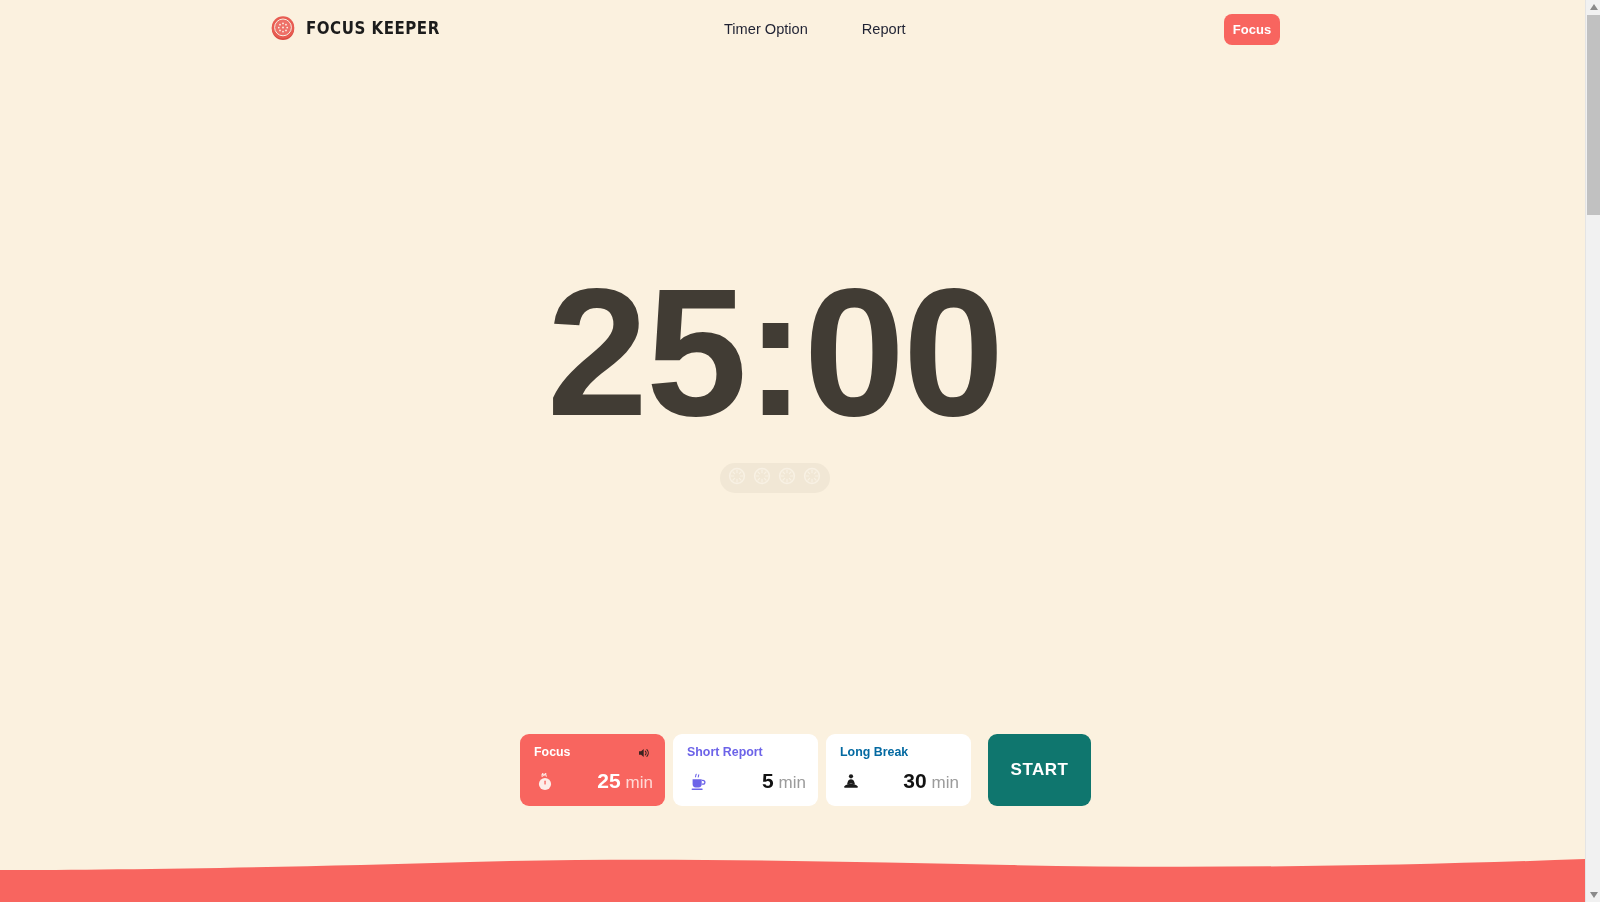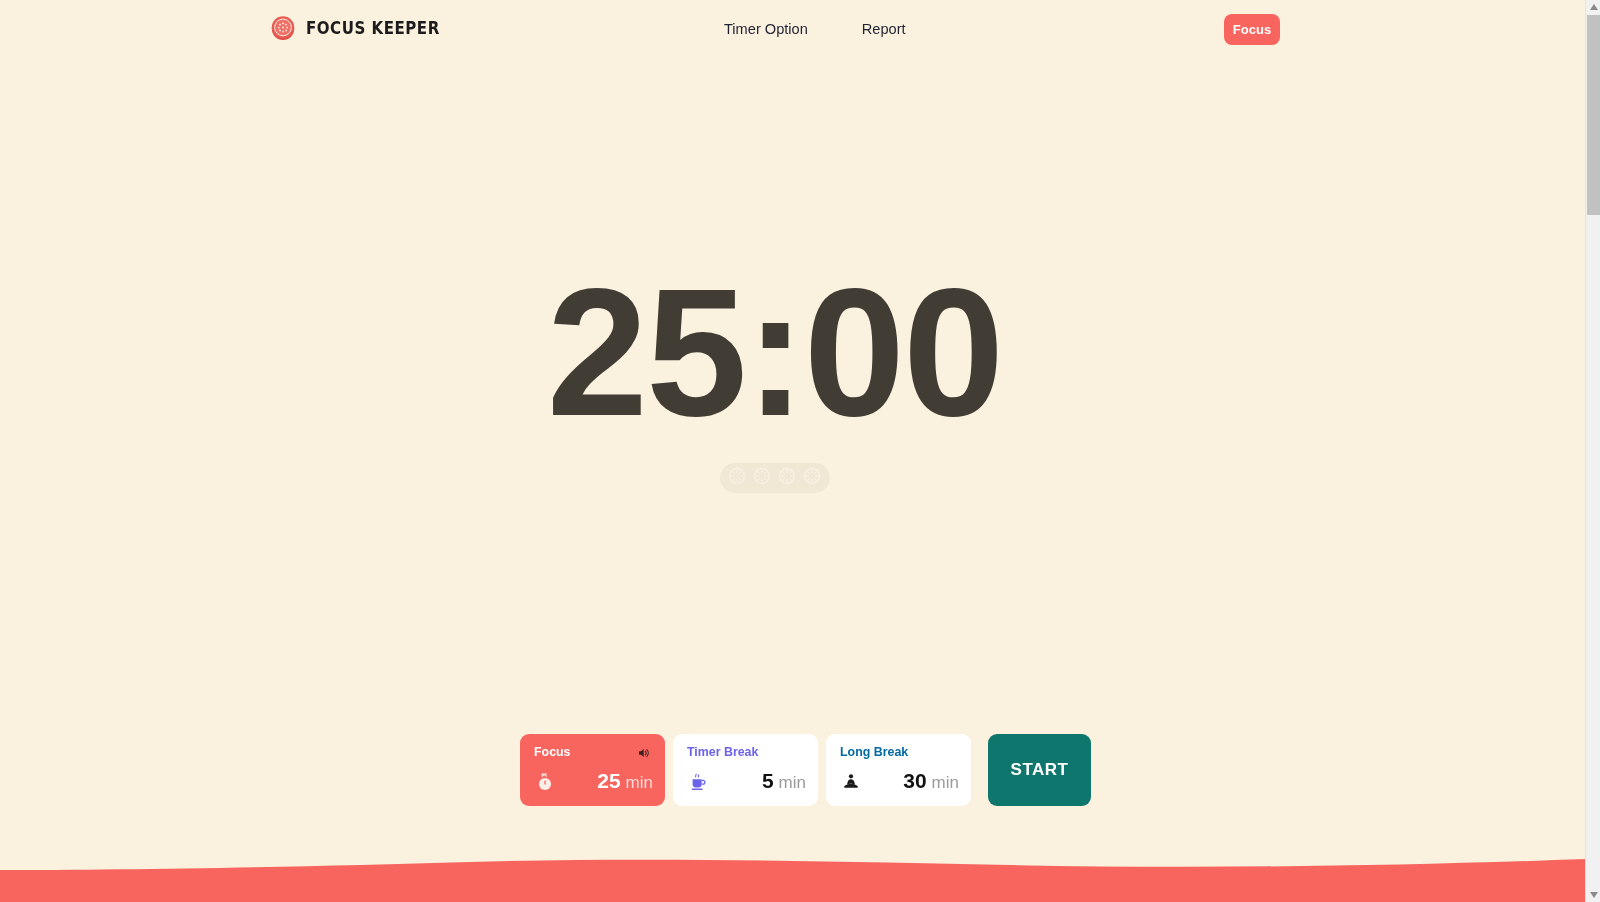--- a/index.html
+++ b/index.html
@@ -393,21 +393,21 @@
             <circle cx="11" cy="13" r="6.1" fill="#FDEDE9"></circle>
             <rect x="10.4" y="9.6" width="1.3" height="3.9" rx="0.6" fill="#F8655F"></rect>
           </svg>
         </span>
         <span class="mode-value">25</span>
         <span class="mode-unit">min</span>
       </div>
     </div>
 
     <div class="mode-card plain short">
-      <div class="mode-title">Timer Break</div>
+      <div class="mode-title">Short Report</div>
       <div class="mode-row">
         <span class="mode-glyph">
           <svg width="22" height="22" viewBox="0 0 22 22">
             <path d="M9.2 3.3c-.7.9-.1 1.6-.7 2.5" fill="none" stroke="#6C63E8" stroke-width="1.1" stroke-linecap="round"></path>
             <path d="M11.8 3.9c-.6.8-.1 1.4-.6 2.1" fill="none" stroke="#6C63E8" stroke-width="1.1" stroke-linecap="round"></path>
             <path d="M5.6 8.2h9.1v5.1a3.1 3.1 0 0 1-3.1 3.1H8.7a3.1 3.1 0 0 1-3.1-3.1z" fill="#6C63E8"></path>
             <path d="M14.9 9.4h1.1a1.9 1.9 0 0 1 0 3.8h-1.1" fill="none" stroke="#6C63E8" stroke-width="1.3"></path>
             <rect x="4.6" y="17.4" width="11.1" height="1.5" rx="0.7" fill="#6C63E8"></rect>
           </svg>
         </span>

